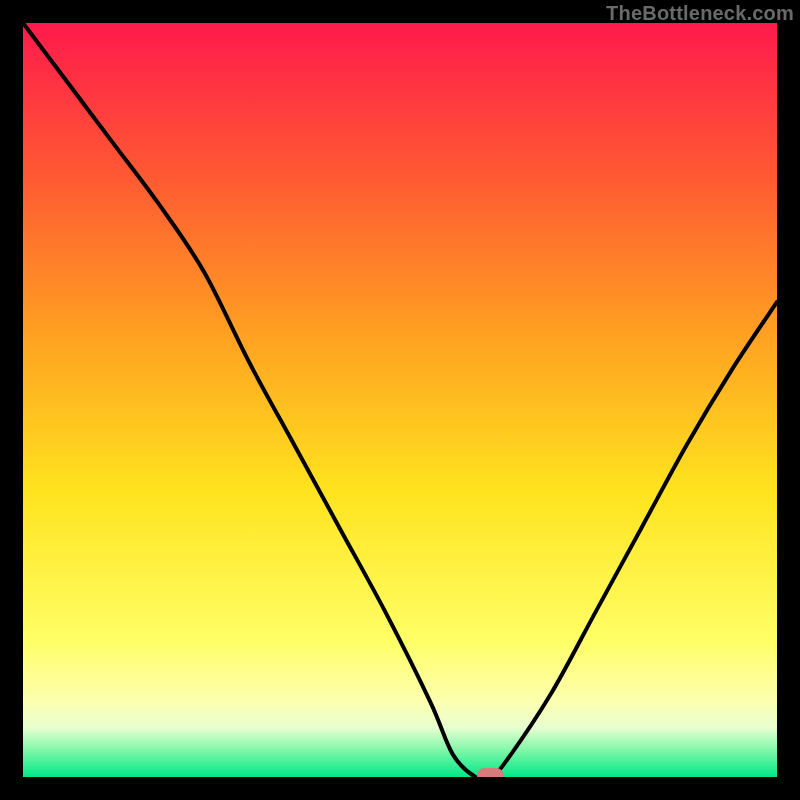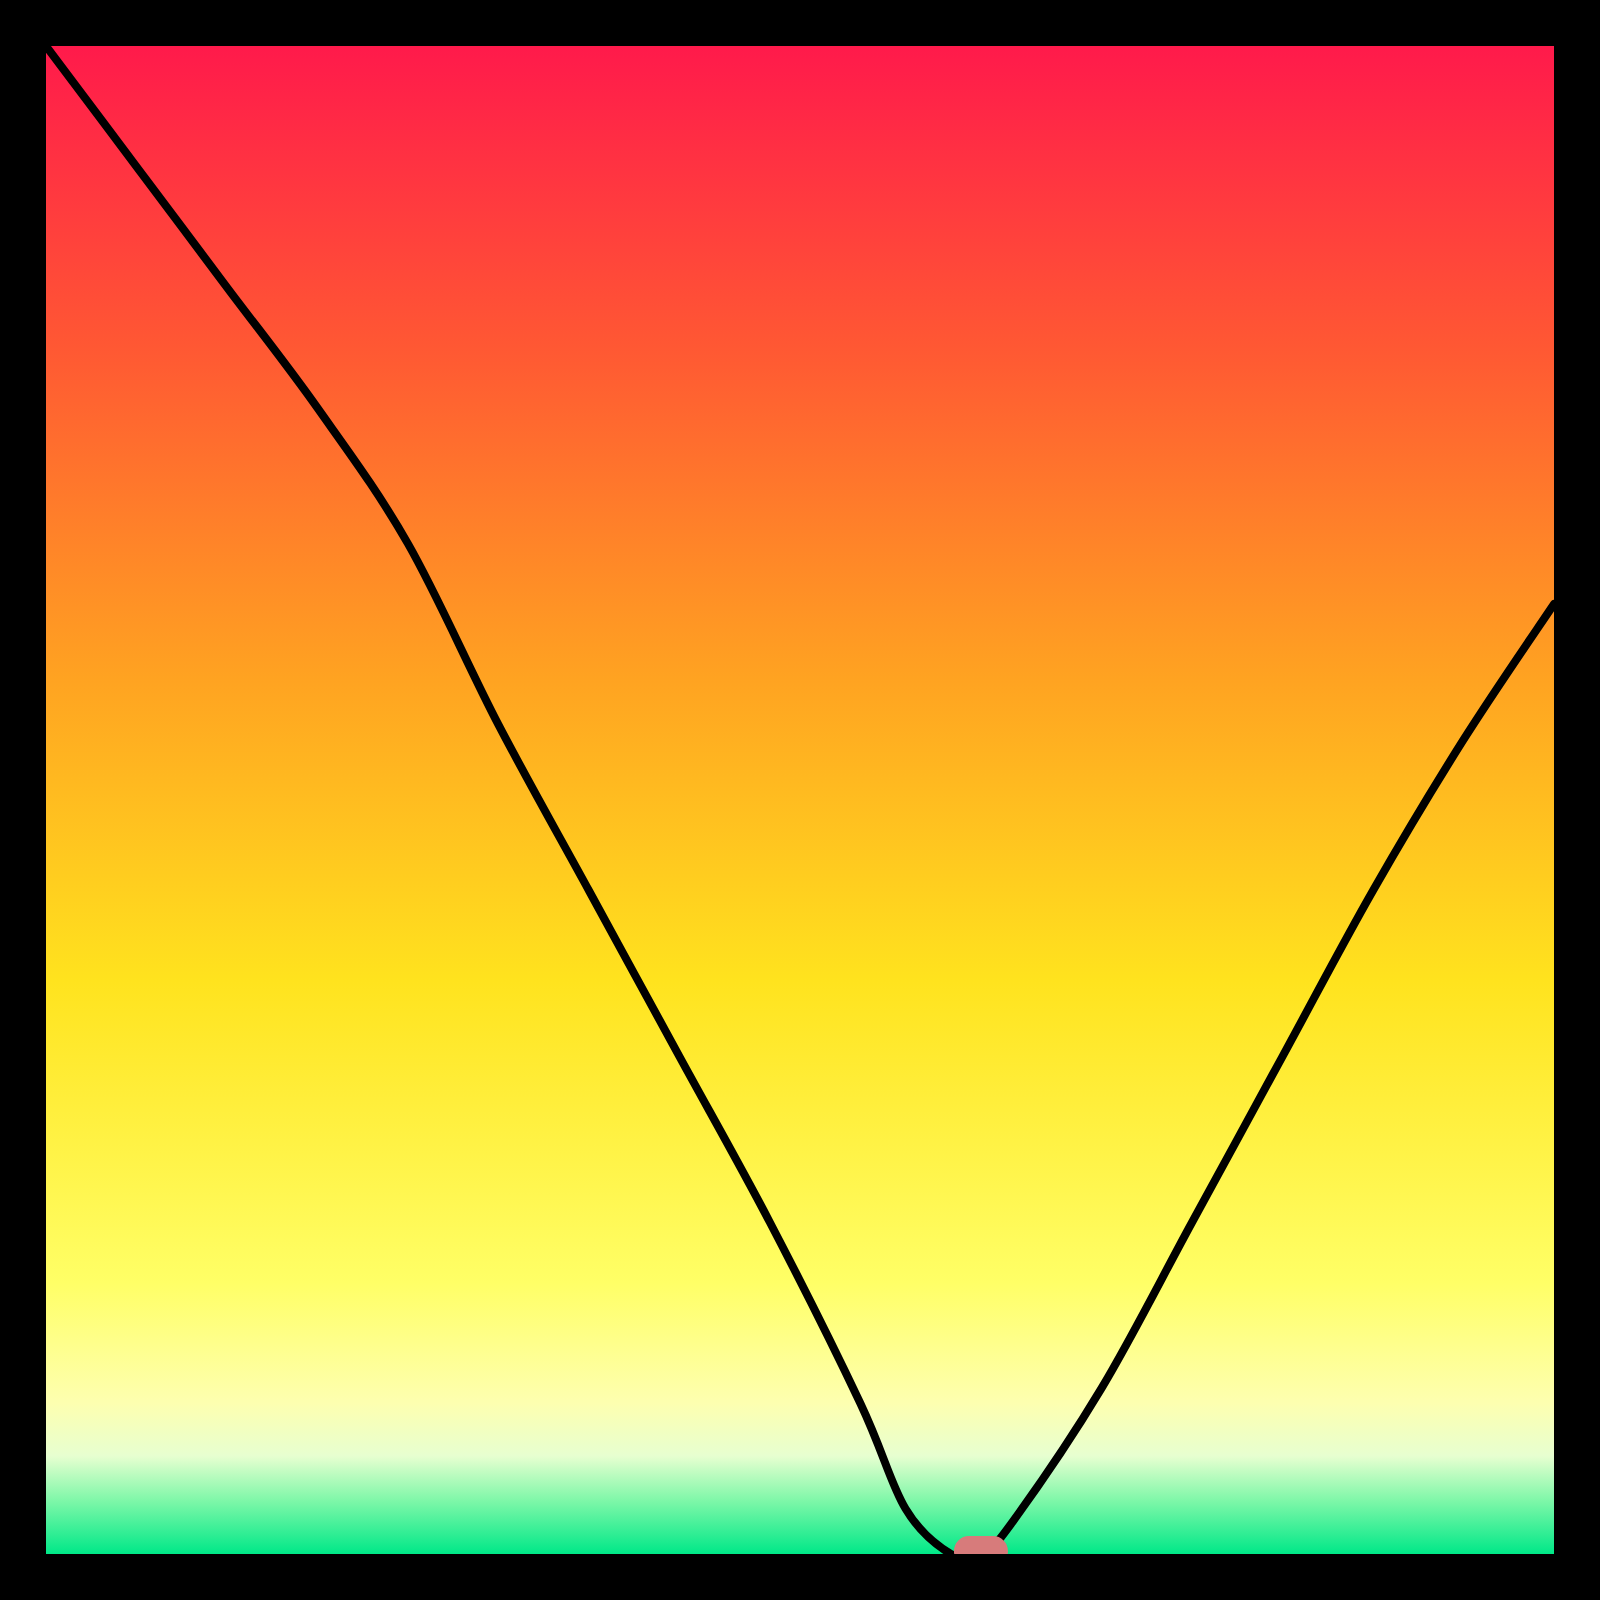--- a/index.html
+++ b/index.html
@@ -54,13 +54,14 @@
             <stop offset="93.5%" stop-color="#e7ffd0"></stop>
             <stop offset="96.5%" stop-color="#7df7a8"></stop>
             <stop offset="100%" stop-color="#00e888"></stop>
           </linearGradient>
         </defs>
         <rect x="0" y="0" width="754" height="754" fill="url(#bg-grad)"></rect>
         <path d="M 0.00 0.00 C 7.54 10.05, 30.16 40.21, 45.24 60.32 C 60.32 80.43, 75.40 100.53, 90.48 120.64 C 105.56 140.75, 120.64 159.60, 135.72 180.96 C 150.80 202.32, 165.88 222.43, 180.96 248.82 C 196.04 275.21, 211.12 310.40, 226.20 339.30 C 241.28 368.20, 256.36 394.59, 271.44 422.24 C 286.52 449.89, 301.60 477.53, 316.68 505.18 C 331.76 532.83, 346.84 559.22, 361.92 588.12 C 377.00 617.02, 395.85 654.72, 407.16 678.60 C 418.47 702.48, 422.24 718.81, 429.78 731.38 C 437.32 743.95, 446.12 750.23, 452.40 754.00 C 458.68 757.77, 462.45 756.51, 467.48 754.00 C 472.51 751.49, 472.51 752.74, 482.56 738.92 C 492.61 725.10, 512.72 696.19, 527.80 671.06 C 542.88 645.93, 557.96 615.77, 573.04 588.12 C 588.12 560.47, 603.20 532.83, 618.28 505.18 C 633.36 477.53, 648.44 448.63, 663.52 422.24 C 678.60 395.85, 693.68 370.72, 708.76 346.84 C 723.84 322.96, 746.46 290.29, 754.00 278.98" fill="none" stroke="#000000" stroke-width="4" stroke-linecap="round" stroke-linejoin="round"></path>
         <rect x="454.48" y="745.5" width="26" height="14" rx="7" ry="7" fill="#d77b7b" stroke="#d77b7b" stroke-width="1"></rect>
       </svg>
   </div>
+  <div class="watermark">TheBottleneck.com</div>
 </div>
 
 </body></html>

